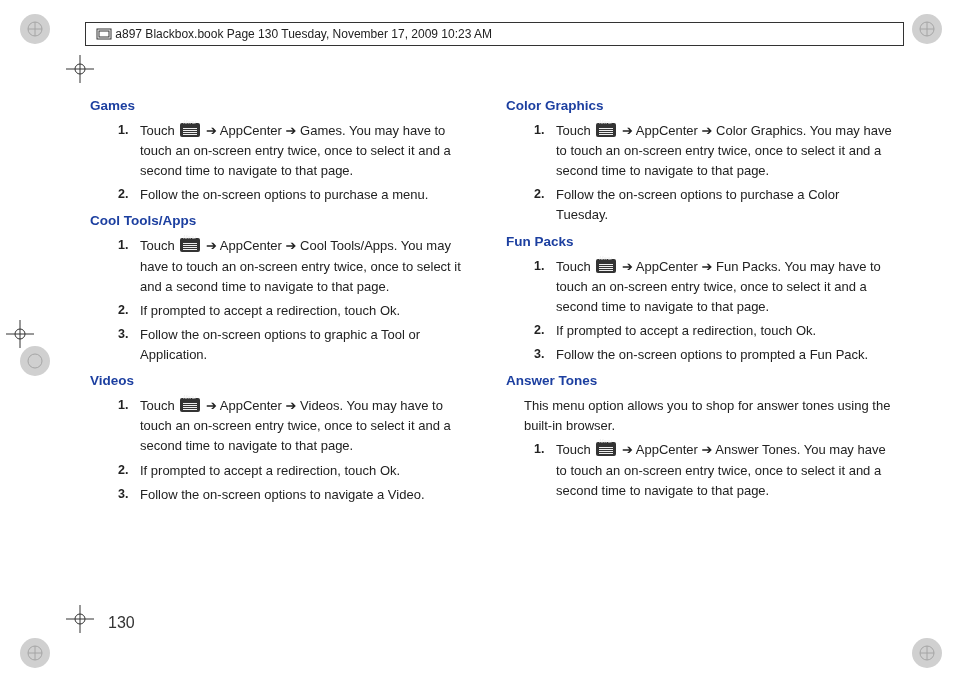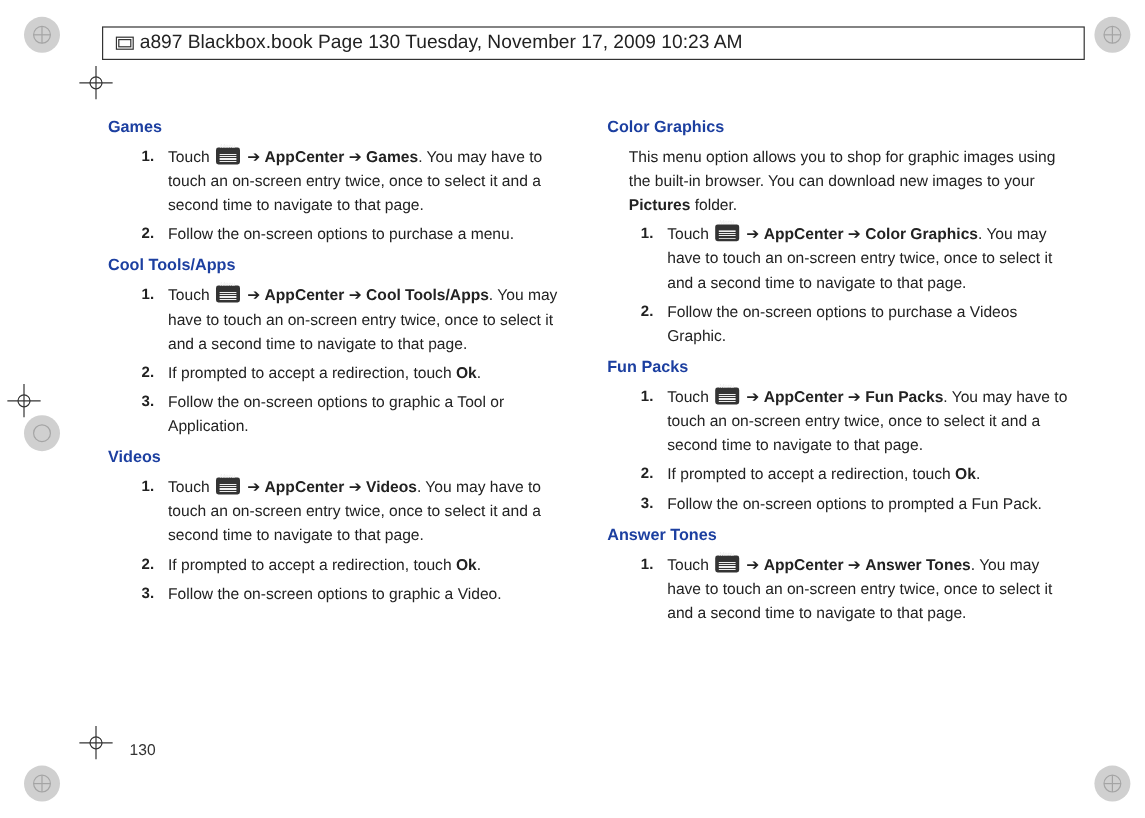--- a/index.html
+++ b/index.html
@@ -34,21 +34,21 @@
     justify-content: center;
   }
   .gray-circle svg { opacity:0.6; }
   .header-bar {
     position: absolute;
     top: 22px;
     left: 85px;
     right: 50px;
     border: 1px solid #333;
     padding: 4px 10px;
-    font-size: 16px;
+    font-size: 12px;
     color: #222;
     background: #fff;
   }
   .page-body {
     position: absolute;
     top: 90px;
     left: 108px;
     right: 60px;
     bottom: 70px;
     display: flex;
@@ -99,27 +99,27 @@
     font-size: 5px;
     color: #eee;
     font-style: italic;
   }
   .menu-icon::after {
     content: "";
     position: absolute;
     left: 3px; right: 3px; top: 5px; bottom: 2px;
     background: repeating-linear-gradient(#eee 0 1px, #333 1px 2px);
   }
-  b { font-weight: bold; }
+  b { font-weight: normal; }
   .arrow { font-weight: normal; }
   .page-num {
     position: absolute;
     left: 108px;
     bottom: 50px;
-    font-size: 13px;
+    font-size: 16px;
     color: #333;
     text-align: right;
   }
 </style>
 </head>
 <body>
 
 <div class="gray-circle" style="top:14px; left:20px;">
   <svg width="18" height="18">
       <circle cx="9" cy="9" r="7" fill="none" stroke="#888"></circle>
@@ -226,60 +226,58 @@
         <span>Touch </span><span class="menu-icon"></span>
         <span class="arrow">➔</span> <b>AppCenter</b> <span class="arrow">➔</span> <b>Videos</b><span>. You may have to touch an on-screen entry twice, once to select it and a second time to navigate to that page.</span>
       </div>
     </div>
     <div class="step">
       <div class="step-num">2.</div>
       <div class="step-body"><span>If prompted to accept a redirection, touch </span><b>Ok</b><span>.</span></div>
     </div>
     <div class="step">
       <div class="step-num">3.</div>
-      <div class="step-body">Follow the on-screen options to graphic a Video.</div>
+      <div class="step-body">Follow the on-screen options to navigate a Video.</div>
     </div>
   </div>
 
   <div class="col">
 
     <div class="sect-heading">Color Graphics</div>
-    <div class="intro">
-      <span>This menu option allows you to shop for graphic images using the built-in browser. You can download new images to your </span><b>Pictures</b><span> folder.</span>
-    </div>
     <div class="step">
       <div class="step-num">1.</div>
       <div class="step-body">
         <span>Touch </span><span class="menu-icon"></span>
         <span class="arrow">➔</span> <b>AppCenter</b> <span class="arrow">➔</span> <b>Color Graphics</b><span>. You may have to touch an on-screen entry twice, once to select it and a second time to navigate to that page.</span>
       </div>
     </div>
     <div class="step">
       <div class="step-num">2.</div>
-      <div class="step-body">Follow the on-screen options to purchase a Videos Graphic.</div>
+      <div class="step-body">Follow the on-screen options to purchase a Color Tuesday.</div>
     </div>
 
     <div class="sect-heading">Fun Packs</div>
     <div class="step">
       <div class="step-num">1.</div>
       <div class="step-body">
         <span>Touch </span><span class="menu-icon"></span>
         <span class="arrow">➔</span> <b>AppCenter</b> <span class="arrow">➔</span> <b>Fun Packs</b><span>. You may have to touch an on-screen entry twice, once to select it and a second time to navigate to that page.</span>
       </div>
     </div>
     <div class="step">
       <div class="step-num">2.</div>
       <div class="step-body"><span>If prompted to accept a redirection, touch </span><b>Ok</b><span>.</span></div>
     </div>
     <div class="step">
       <div class="step-num">3.</div>
       <div class="step-body">Follow the on-screen options to prompted a Fun Pack.</div>
     </div>
 
     <div class="sect-heading">Answer Tones</div>
+    <div class="intro">This menu option allows you to shop for answer tones using the built-in browser.</div>
     <div class="step">
       <div class="step-num">1.</div>
       <div class="step-body">
         <span>Touch </span><span class="menu-icon"></span>
         <span class="arrow">➔</span> <b>AppCenter</b> <span class="arrow">➔</span> <b>Answer Tones</b><span>. You may have to touch an on-screen entry twice, once to select it and a second time to navigate to that page.</span>
       </div>
     </div>
   </div>
 </div>
 

